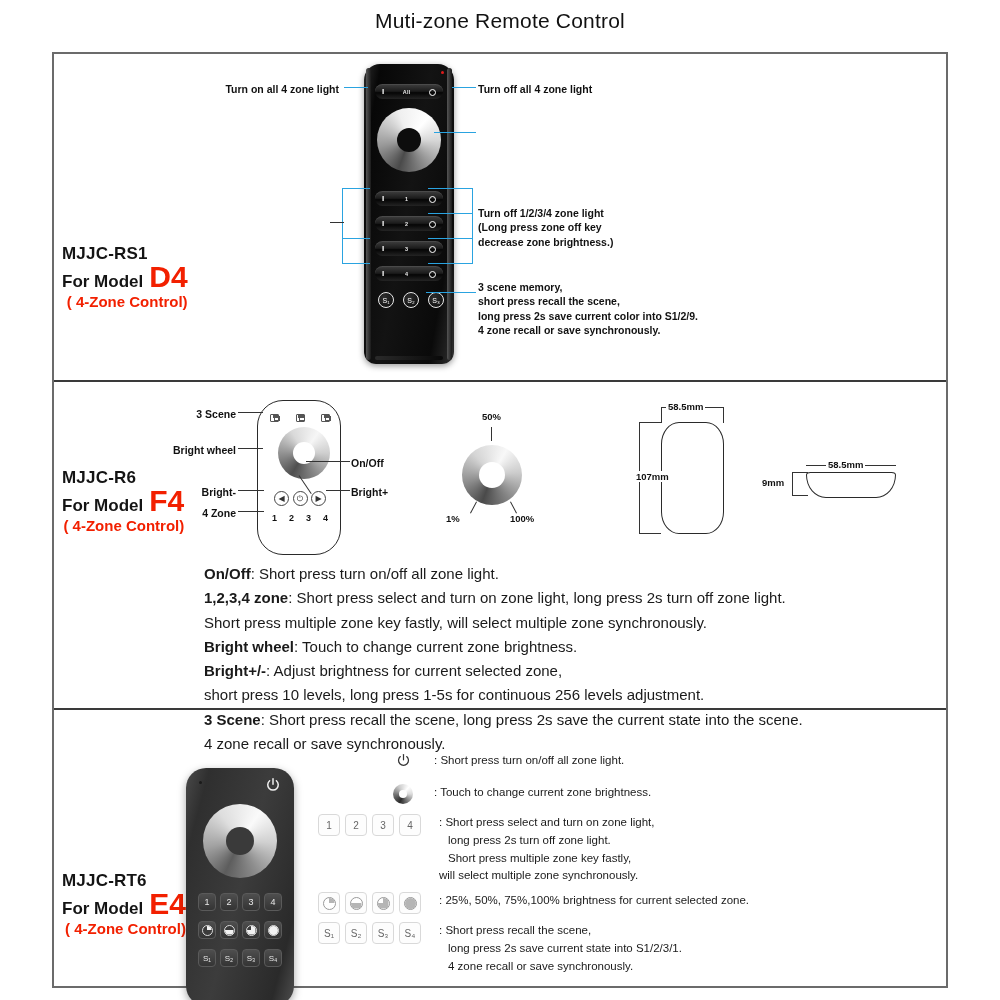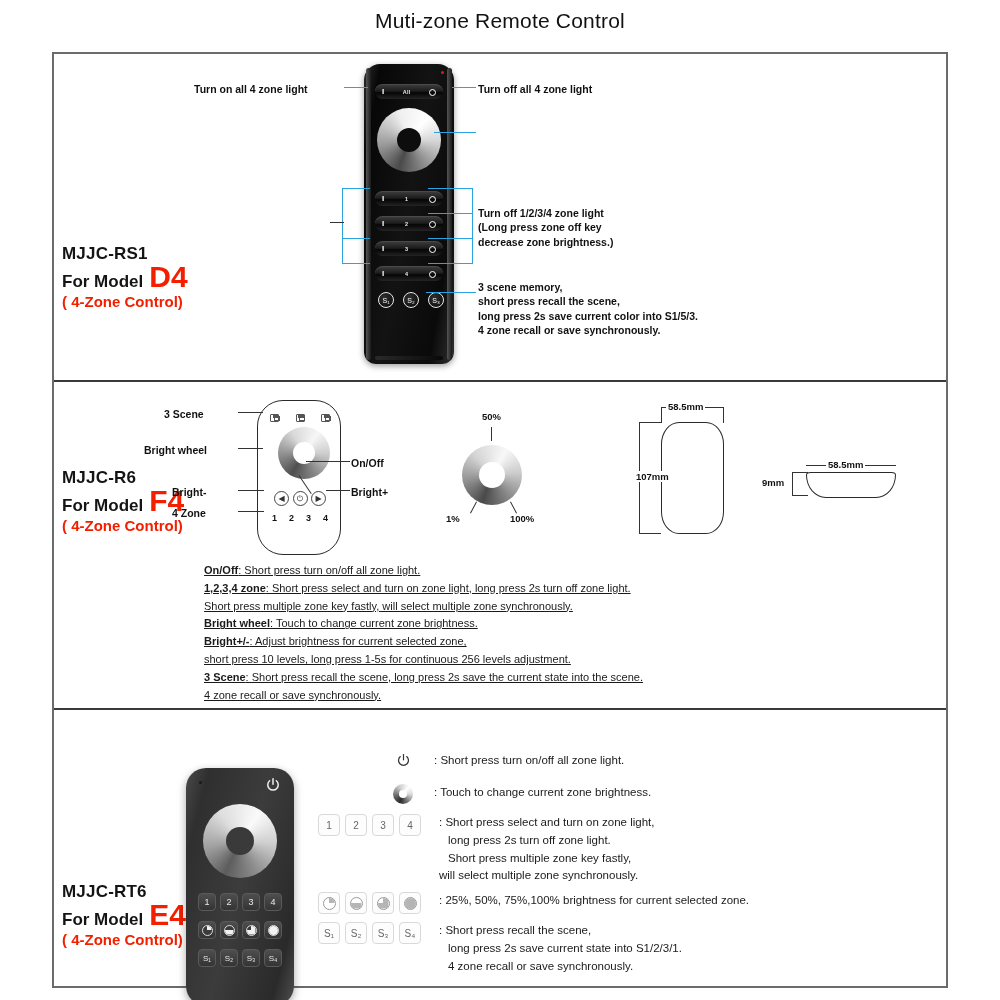--- a/index.html
+++ b/index.html
@@ -28,21 +28,21 @@
     background:#fff;
   }
   .divider { position:absolute; left:0; width:100%; height:0; border-top:2px solid #3a3a3a; }
   .panel { position:absolute; left:0; width:100%; }
 
   
   .model-block { position:absolute; font-weight:bold; line-height:1.12; }
   .model-code { font-size:17px; color:#141414; letter-spacing:0.2px; }
   .model-for { font-size:17px; color:#141414; display:flex; align-items:baseline; gap:6px; }
   .model-big { color:#f22000; font-size:30px; font-weight:bold; line-height:0.9; }
-  .model-zone { color:#f22000; font-size:15px; font-weight:bold; margin-top:3px; }
+  .model-zone { color:#f22000; font-size:15px; font-weight:bold; margin-top:3px;text-align:right; }
 
   
   .rs1 {
     position:absolute;
     width:90px; height:300px;
     border-radius:16px 16px 12px 12px;
     background:linear-gradient(100deg,#2b2b2b 0%,#070707 12%,#131313 48%,#0a0a0a 82%,#303030 100%);
     box-shadow:0 2px 6px rgba(0,0,0,.4);
   }
   .rs1-side { position:absolute; top:4px; bottom:4px; width:5px;
@@ -73,21 +73,21 @@
     width:16px; height:16px; border-radius:50%;
     border:1.3px solid #e9e9e9;
     background:radial-gradient(circle at 35% 30%,#2e2e2e,#0a0a0a);
     color:#fff; font-size:7px; display:flex; align-items:center; justify-content:center;
   }
   .rs1-foot { position:absolute; left:11px; bottom:4px; width:68px; height:4px;
     background:linear-gradient(90deg,#2a2a2a,#090909); border-radius:2px; }
 
   
   .anno { position:absolute; font-size:10.5px; font-weight:bold; color:#111; line-height:1.38; }
-  .anno.r { text-align:left; }
+  .anno.r { text-align:right; }
   .lead { position:absolute; background:#2aa3e0; height:1px; }
   .leadv { position:absolute; background:#2aa3e0; width:1px; }
   .lead-dark { position:absolute; background:#333; height:1px; }
 
   
   .r6 {
     position:absolute; width:84px; height:155px;
     border:1.6px solid #2a2a2a; border-radius:26px; background:#fff;
   }
   .r6-scenes { position:absolute; top:13px; left:12px; width:60px; display:flex; justify-content:space-between; }
@@ -117,21 +117,21 @@
     position:absolute; border:1.6px solid #2a2a2a;
     border-radius:18px / 22px;
     background:#fff;
   }
   .dimline { position:absolute; background:#333; }
   .dimtxt { position:absolute; font-size:9.5px; font-weight:bold; color:#111; background:#fff; padding:0 2px; }
   .sideview { position:absolute; width:90px; height:26px;
     border:1.6px solid #2a2a2a; border-radius:6px 6px 26px 26px / 4px 4px 30px 30px; background:#fff; }
 
   
-  .instr { position:absolute; font-size:11px; color:#1a1a1a; line-height:1.62;text-decoration:underline; }
+  .instr { position:absolute; font-size:15px; color:#1a1a1a; line-height:1.62; }
   .instr p { margin:0; }
   .instr b { font-weight:bold; }
 
   
   .rt6 {
     position:absolute; width:108px; height:238px; border-radius:20px;
     background:linear-gradient(105deg,#4a4a4a 0%,#2f2f2f 14%,#3c3c3c 50%,#2a2a2a 86%,#4f4f4f 100%);
     box-shadow:0 3px 8px rgba(0,0,0,.35);
   }
   .rt6-led { position:absolute; left:13px; top:13px; width:3px; height:3px; border-radius:50%; background:#1a1a1a; }
@@ -255,21 +255,21 @@
     </div>
     <div class="lead" style="left:374px; top:134px; width:44px;"></div>
     <div class="lead" style="left:374px; top:159px; width:44px;"></div>
     <div class="lead" style="left:374px; top:184px; width:44px;"></div>
     <div class="lead" style="left:374px; top:209px; width:44px;"></div>
     <div class="leadv" style="left:418px; top:134px; height:76px;"></div>
 
     <div class="anno" style="left:424px; top:226px; width:260px;">
       <div>3 scene memory,</div>
       <div>short press recall the scene,</div>
-      <div>long press 2s save current color into S1/5/3.</div>
+      <div>long press 2s save current color into S1/2/9.</div>
       <div>4 zone recall or save synchronously.</div>
     </div>
     <div class="lead" style="left:372px; top:238px; width:50px;"></div>
   </div>
 
   <div class="divider" style="top:326px;"></div>
 
   <div class="panel" style="top:328px;height:326px;">
 
     <div class="model-block" style="left:8px; top:86px;">
@@ -356,21 +356,21 @@
       <p><span>short press 10 levels, long press 1-5s for continuous 256 levels adjustment.</span></p>
       <p><b>3 Scene</b><span>: Short press recall the scene, long press 2s save the current state into the scene.</span></p>
       <p><span>4 zone recall or save synchronously.</span></p>
     </div>
   </div>
 
   <div class="divider" style="top:654px;"></div>
 
   <div class="panel" style="top:656px;height:280px;">
 
-    <div class="model-block" style="left:8px; top:172px;">
+    <div class="model-block" style="left:8px; top:161px;">
       <div class="model-code">MJJC-RT6</div>
       <div class="model-for">
         <span>For Model</span>
         <span class="model-big">E4</span>
       </div>
       <div class="model-zone">( 4-Zone Control)</div>
     </div>
 
     <div class="rt6" style="left:132px; top:58px;">
       <div class="rt6-led"></div>

